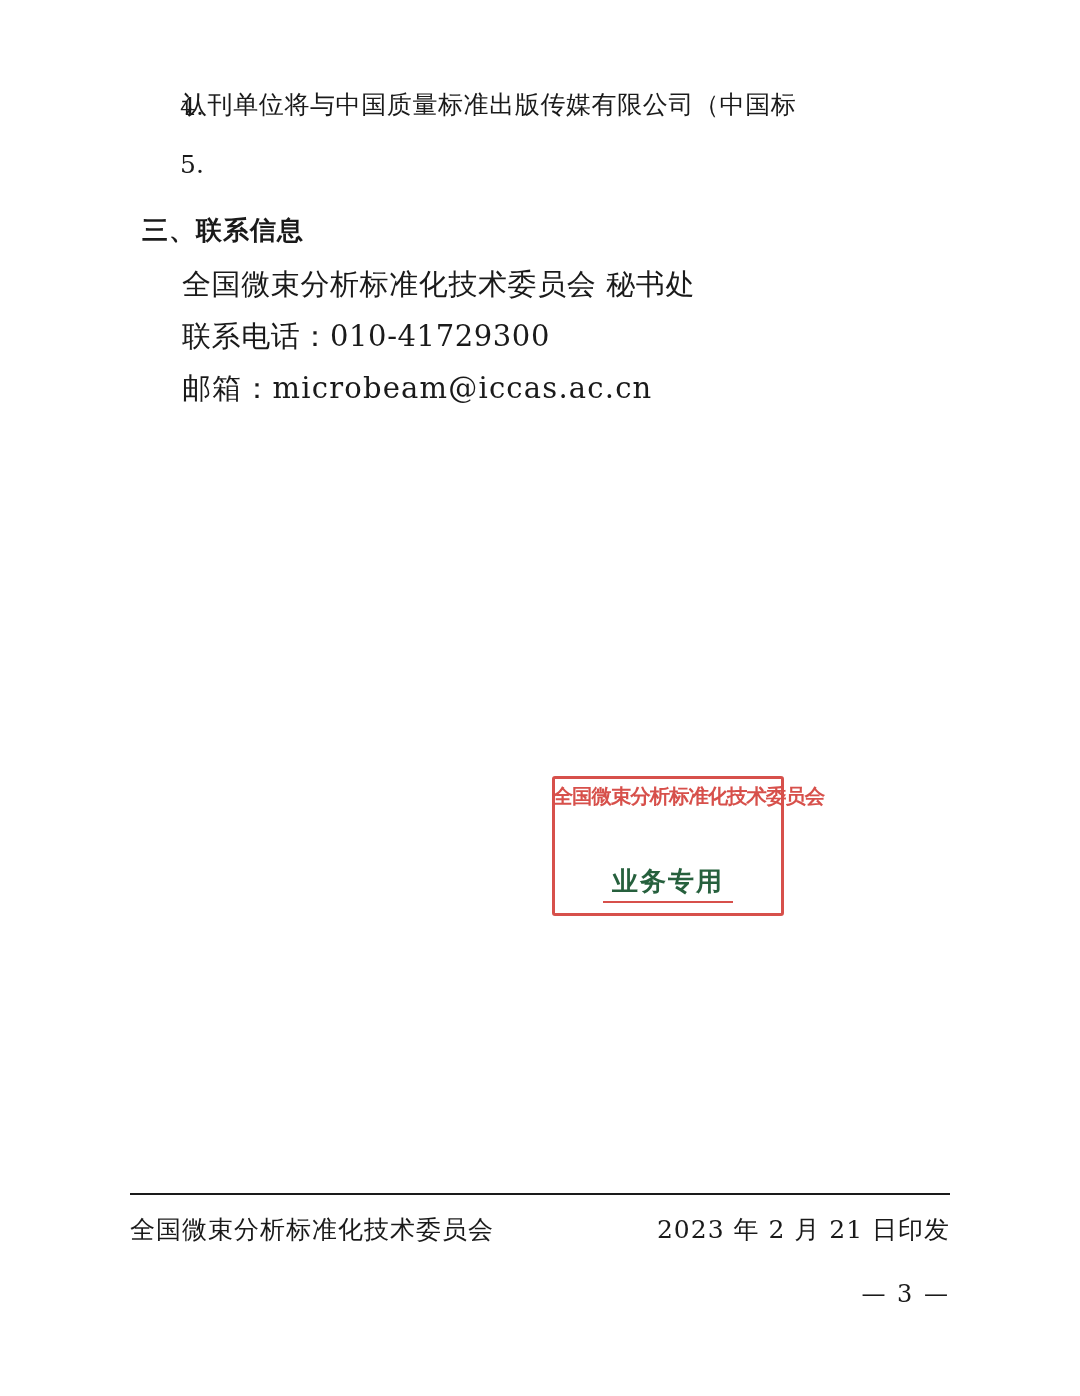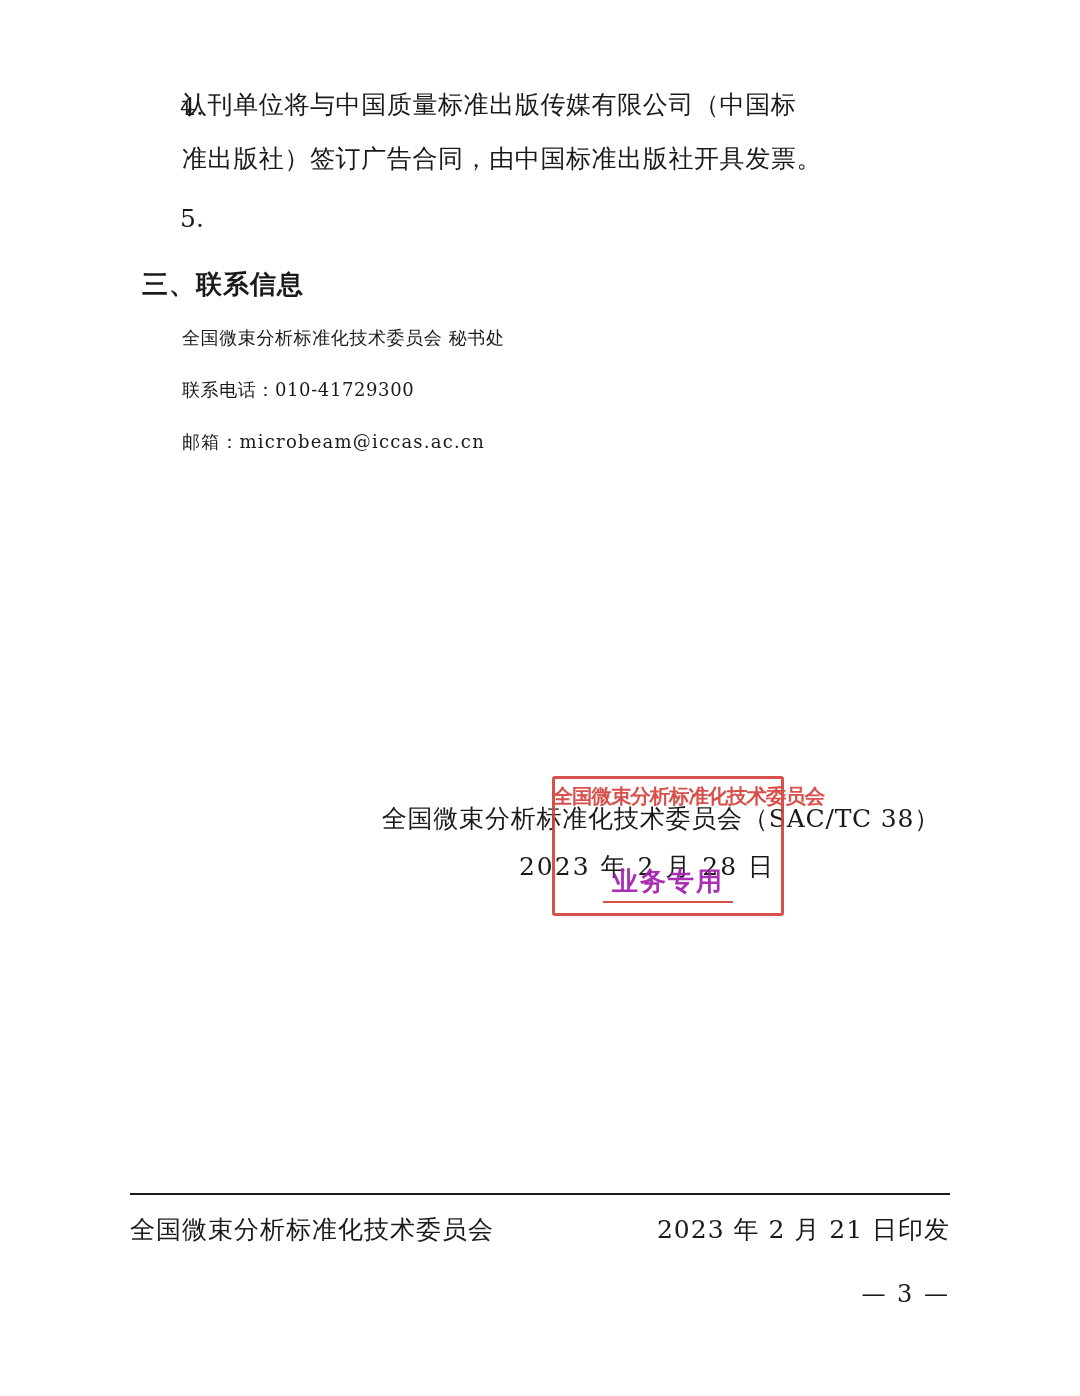--- a/index.html
+++ b/index.html
@@ -61,21 +61,21 @@
     font-family: "DejaVu Sans", "Liberation Sans", sans-serif;
     font-weight: bold;
     font-size: 26px;
     line-height: 56px;
     margin-top: 10px;
     margin-left: 12px;
     letter-spacing: 1px;
   }
 
   .para {
-    font-size: 18px;
+    font-size: 29px;
     line-height: 52px;
     padding-left: 52px;
     letter-spacing: 0.6px;
   }
   .para.mono-ish {
     letter-spacing: 1.2px;
   }
   .spacer-md { height: 40px; }
 
   .attachment {
@@ -123,21 +123,21 @@
     font-size: 20px;
     letter-spacing: -1px;
     white-space: nowrap;
     transform: scaleX(1.02);
   }
   .seal-bottom {
     position: absolute;
     left: 0; right: 0;
     bottom: 14px;
     text-align: center;
-    color: #a21caf;
+    color: #14532d;
     font-family: "DejaVu Sans", "Liberation Sans", sans-serif;
     font-weight: bold;
     font-size: 26px;
     letter-spacing: 2px;
     white-space: nowrap;
   }
   .seal-underline {
     position: absolute;
     left: 48px;
     right: 48px;
@@ -180,45 +180,40 @@
 <body>
 
 <div class="page">
 
   <div class="content">
 
     <div class="list-item">
       <div class="list-num">4.</div>
       <div class="list-text">
         <span class="indent-line">认刊单位将与中国质量标准出版传媒有限公司（中国标</span>
-        <span class="indent-line">准出版社）签订广告合同，由中国标准出版社开具发票。</span>
       </div>
     </div>
 
     <div class="list-item">
       <div class="list-num">5.</div>
       <div class="list-text">
       </div>
     </div>
 
     <div class="section-title">三、联系信息</div>
 
     <div class="para">全国微束分析标准化技术委员会  秘书处</div>
     <div class="para">联系电话：010-41729300</div>
     <div class="para mono-ish">邮箱：microbeam@iccas.ac.cn</div>
 
     <div class="spacer-md"></div>
 
 
   </div>
 
-  <div class="sign-block">
-    <div class="sign-line-1">全国微束分析标准化技术委员会（SAC/TC 38）</div>
-    <div class="sign-line-2">2023 年 2 月 28 日</div>
-  </div>
 
   <div class="seal">
     <div class="seal-top">全国微束分析标准化技术委员会</div>
     <div class="seal-bottom">业务专用</div>
     <div class="seal-underline"></div>
   </div>
 
   <div class="footer-rule"></div>
 
   <div class="footer">

